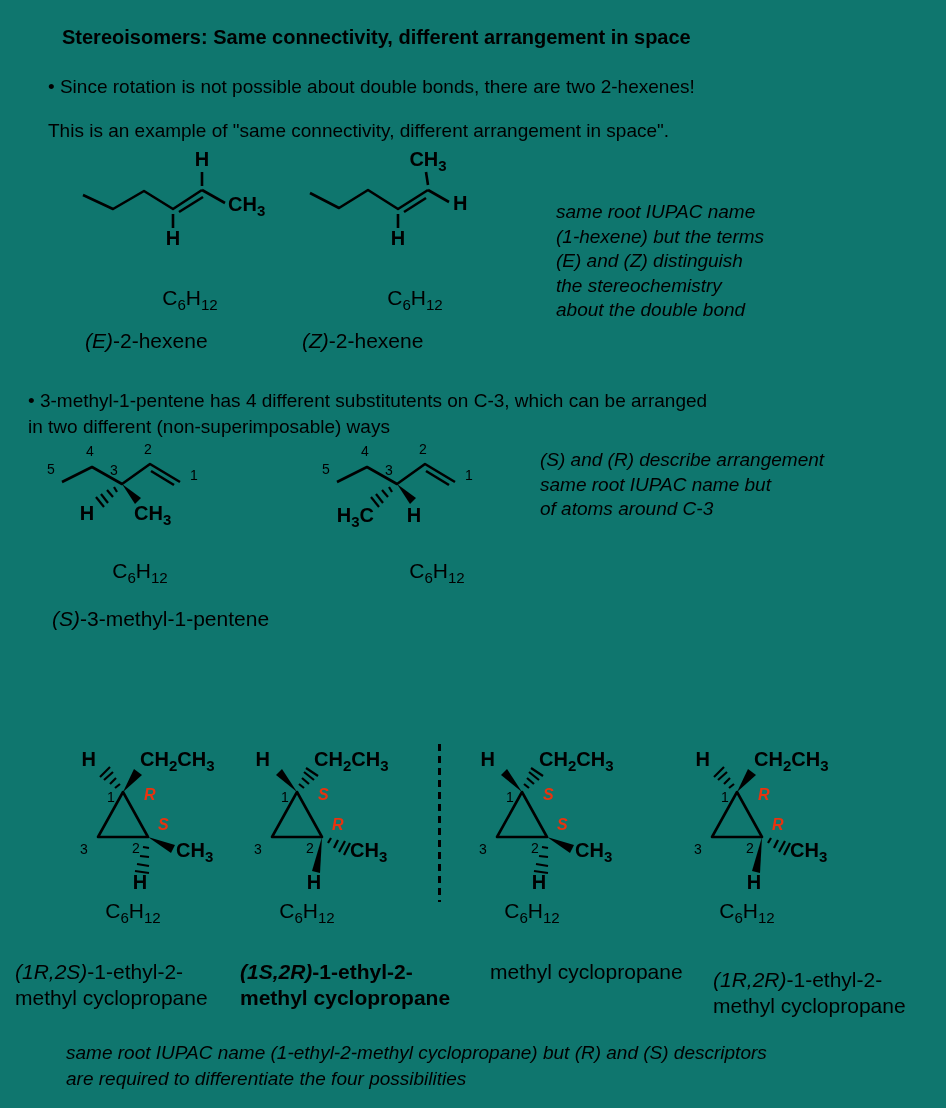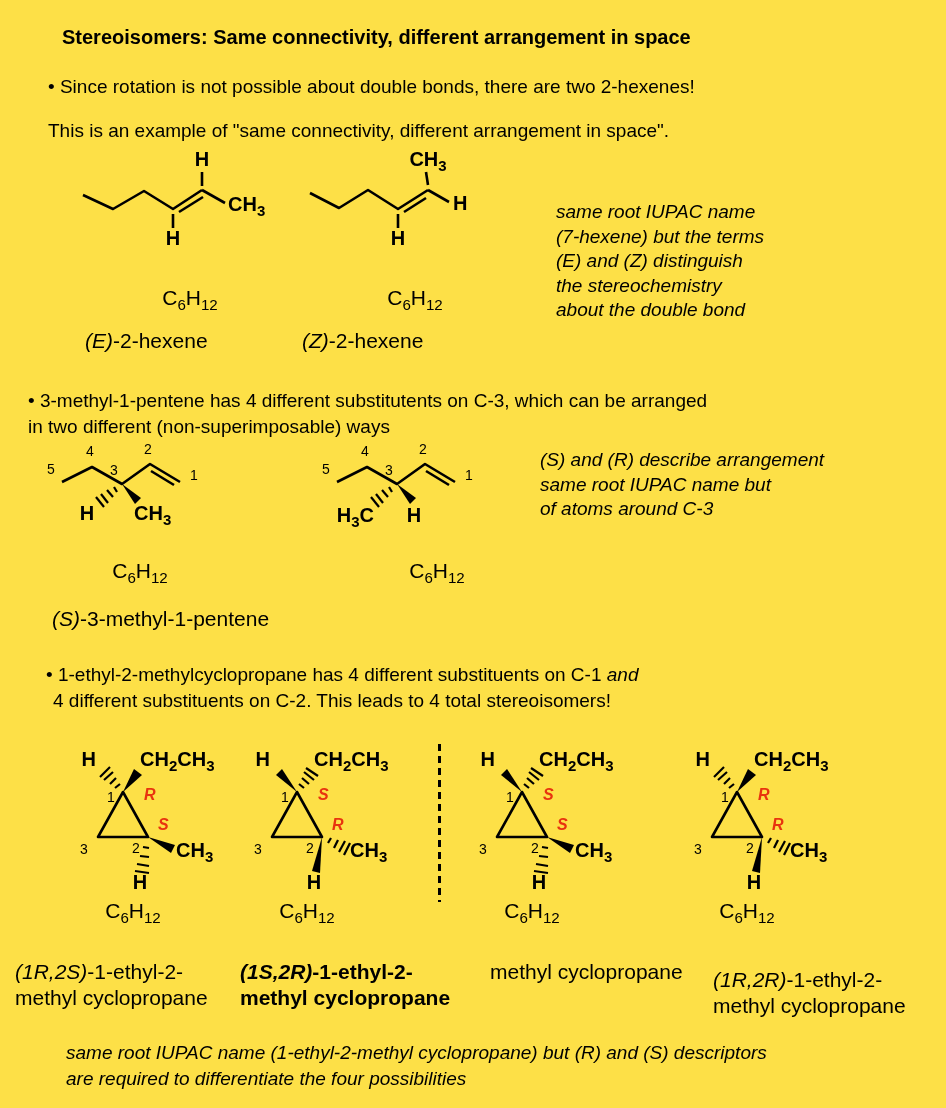--- a/index.html
+++ b/index.html
@@ -1,16 +1,16 @@
 <!DOCTYPE html>
 <html><head>
 <meta charset="utf-8">
 <style>
   html,body{margin:0;padding:0;background:#fff;}
-  .page{position:relative;width:946px;height:1108px;background:#fde047;
+  .page{position:relative;width:946px;height:1108px;background:#0f766e;
         font-family:"Liberation Sans","DejaVu Sans",sans-serif;color:#000;overflow:hidden;}
   .abs{position:absolute;white-space:nowrap;}
   .title{font-size:20px;font-weight:bold;}
   .body-text{font-size:19px;}
   .lh{line-height:26px;}
   .it{font-style:italic;}
   .note{font-style:italic;font-size:19px;line-height:24.5px;}
   .formula{font-size:21px;text-align:center;}
   .formula sub{font-size:0.72em;}
   .name{font-size:21px;}
@@ -57,21 +57,21 @@
       <line class="bond" x1="130" y1="42" x2="151" y2="54"></line>
       <line class="bond" x1="100" y1="66" x2="100" y2="80"></line>
     </g>
     <text class="atom" x="130" y="18" text-anchor="middle"><tspan>CH</tspan><tspan class="sub" dy="5">3</tspan></text>
     <text class="atom" x="155" y="62">H</text>
     <text class="atom" x="100" y="97" text-anchor="middle">H</text>
   </svg>
 
   <div class="abs note" style="left:556px;top:200px;">
     <div>same root IUPAC name</div>
-    <div>(7-hexene) but the terms</div>
+    <div>(1-hexene) but the terms</div>
     <div>(E) and (Z) distinguish</div>
     <div>the stereochemistry</div>
     <div>about the double bond</div>
   </div>
 
   <div class="abs formula" style="left:80px;top:286px;width:220px;"><span>C</span><sub>6</sub><span>H</span><sub>12</sub></div>
   <div class="abs formula" style="left:305px;top:286px;width:220px;"><span>C</span><sub>6</sub><span>H</span><sub>12</sub></div>
   <div class="abs name center" style="left:85px;top:329px;width:220px;"><span class="it">(E)</span><span>-2-hexene</span></div>
   <div class="abs name center" style="left:302px;top:329px;width:220px;"><span class="it">(Z)</span><span>-2-hexene</span></div>
 
@@ -125,24 +125,20 @@
   <div class="abs note" style="left:540px;top:448px;">
     <div>(S) and (R) describe arrangement</div>
     <div>same root IUPAC name but</div>
     <div>of atoms around C-3</div>
   </div>
 
   <div class="abs formula" style="left:30px;top:559px;width:220px;"><span>C</span><sub>6</sub><span>H</span><sub>12</sub></div>
   <div class="abs formula" style="left:327px;top:559px;width:220px;"><span>C</span><sub>6</sub><span>H</span><sub>12</sub></div>
   <div class="abs name" style="left:52px;top:607px;"><span class="it">(S)</span><span>-3-methyl-1-pentene</span></div>
 
-  <div class="abs body-text lh" style="left:46px;top:662px;">
-    <div><span>• 1-ethyl-2-methylcyclopropane has 4 different substituents on C-1</span> <span class="it">and</span></div>
-    <div style="padding-left:7px;">4 different substituents on C-2. This leads to 4 total stereoisomers!</div>
-  </div>
 
   <svg style="left:48px;top:742px;" width="200" height="152" viewBox="0 0 200 152">
     <path class="bond" d="M75,50 L100,95 L50,95 Z"></path>
     <g class="hash">
       <line x1="72" y1="42" x2="67" y2="46"></line>
         <line x1="68" y1="36" x2="62" y2="42"></line>
       <line x1="65" y1="30" x2="56" y2="38"></line>
         <line x1="62" y1="25" x2="52" y2="35"></line>
     </g>
     <polygon class="wedge" points="75,50 94,33 86,27"></polygon>

